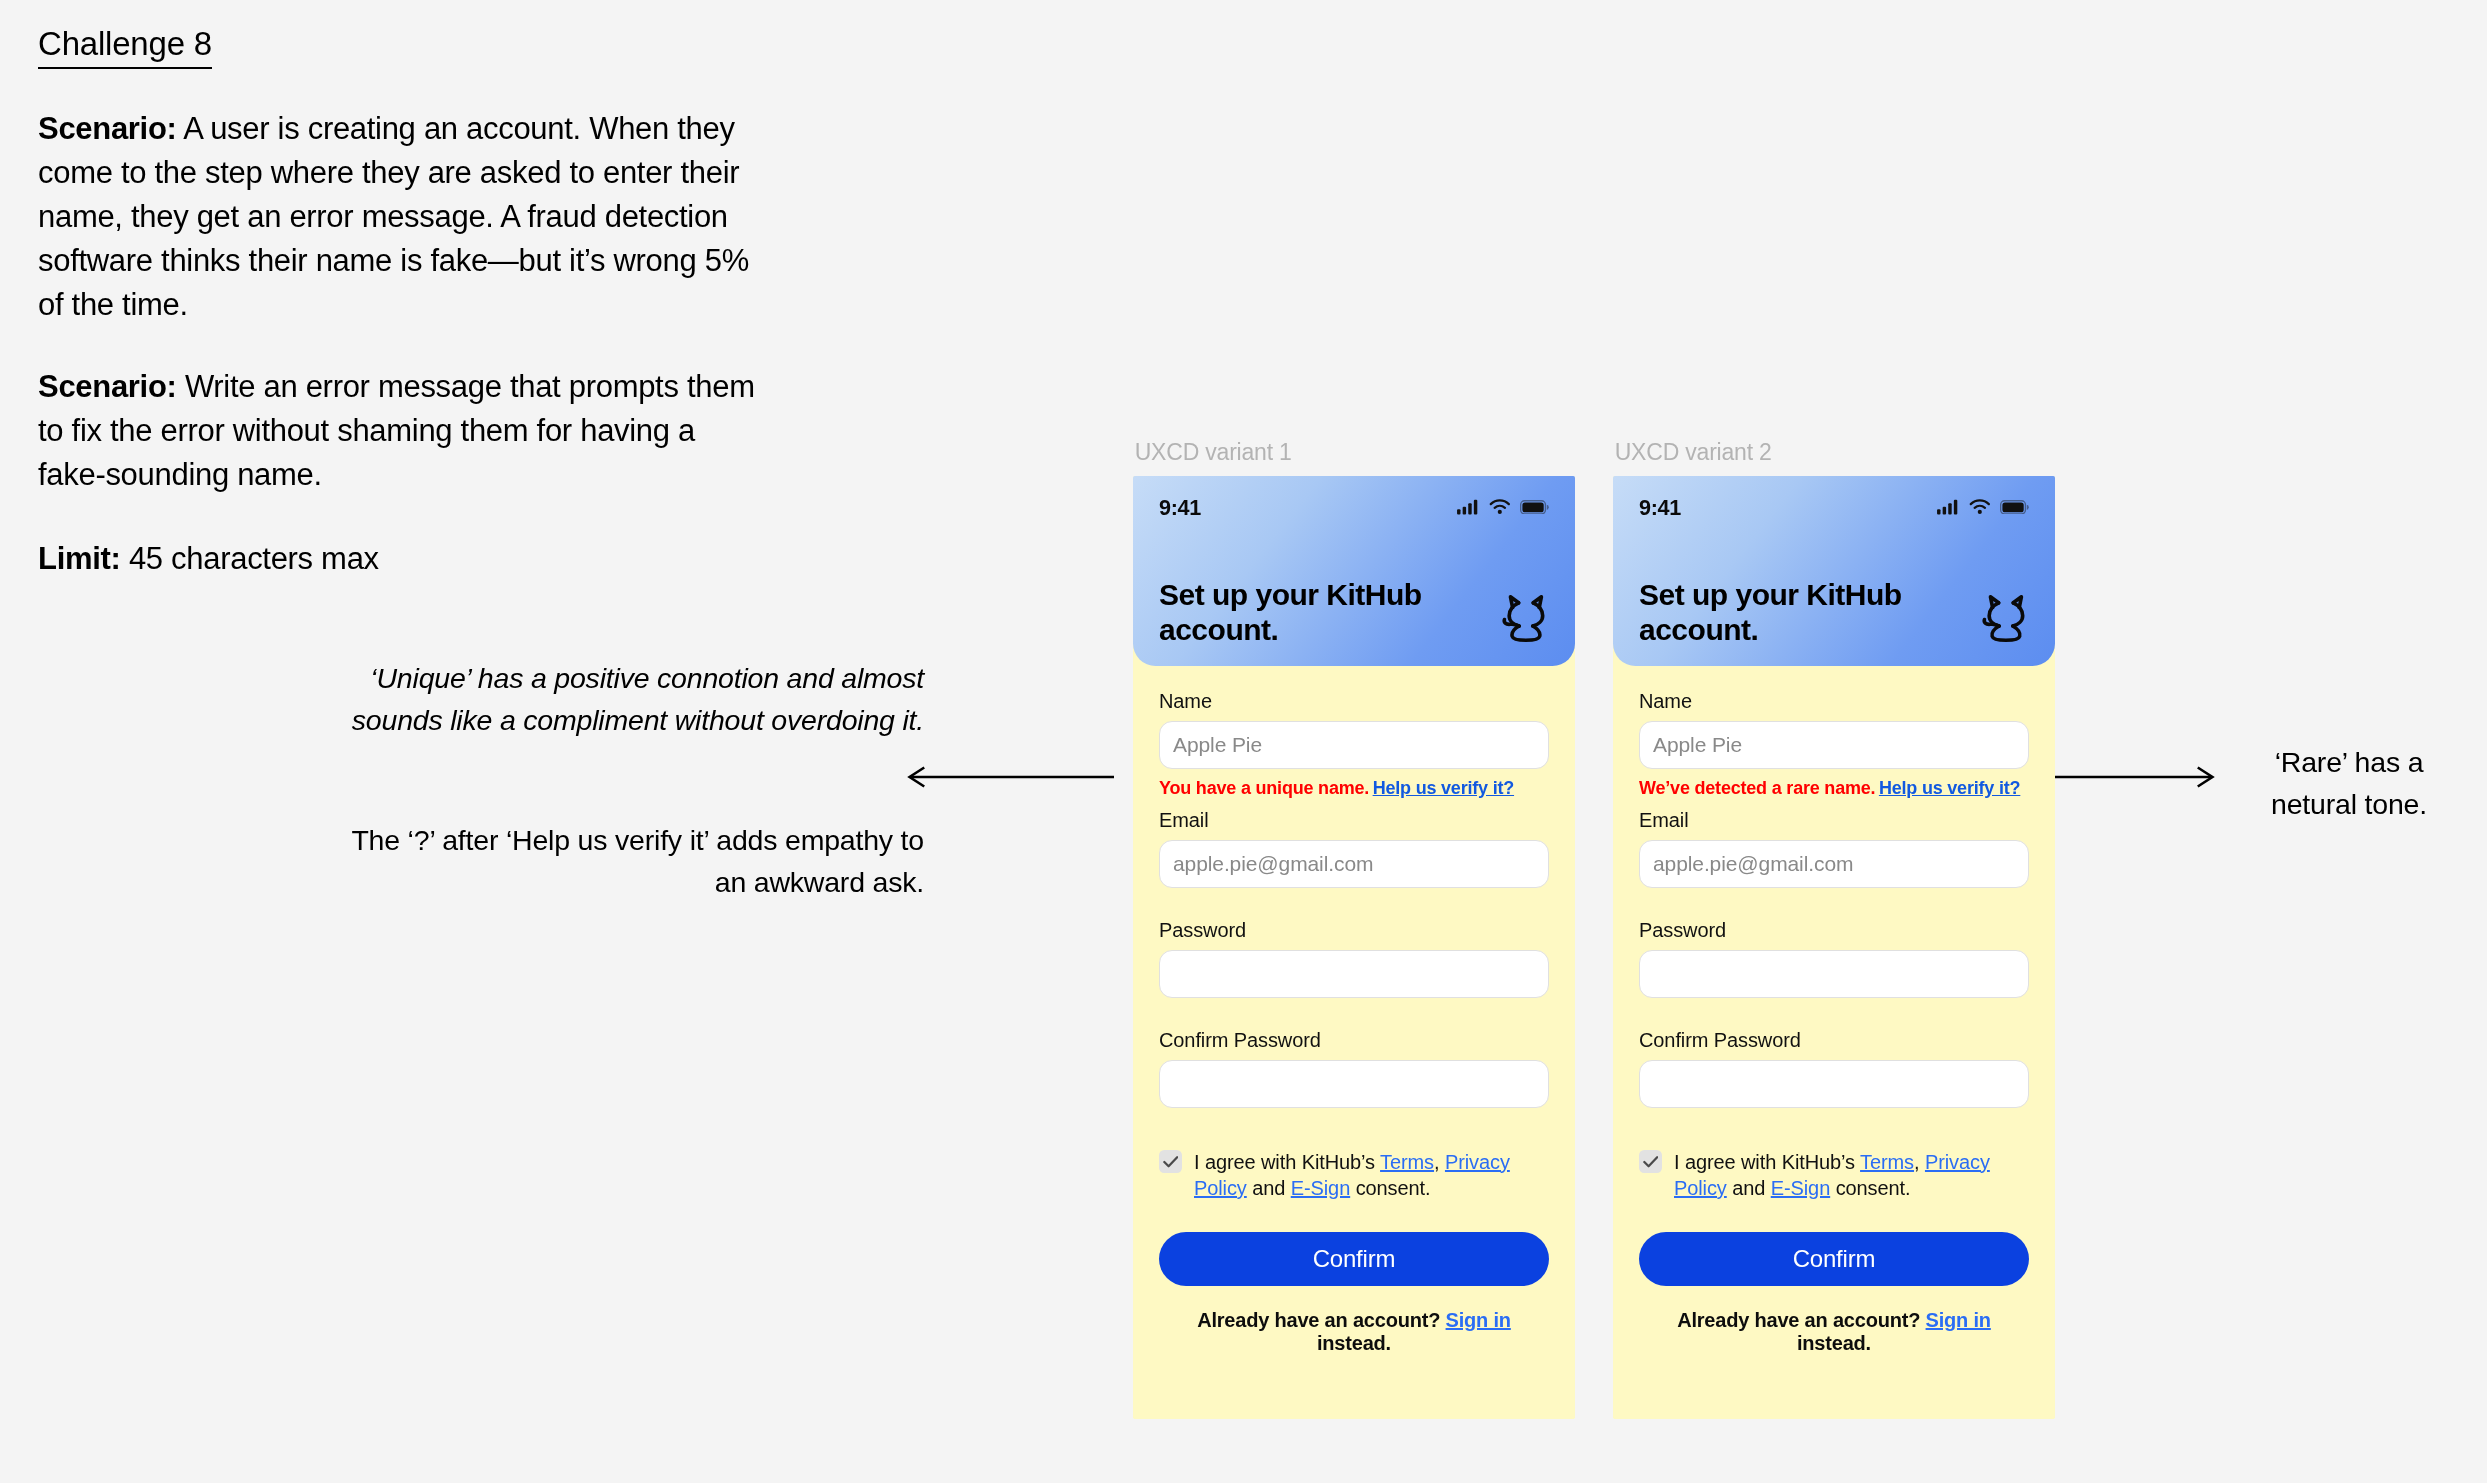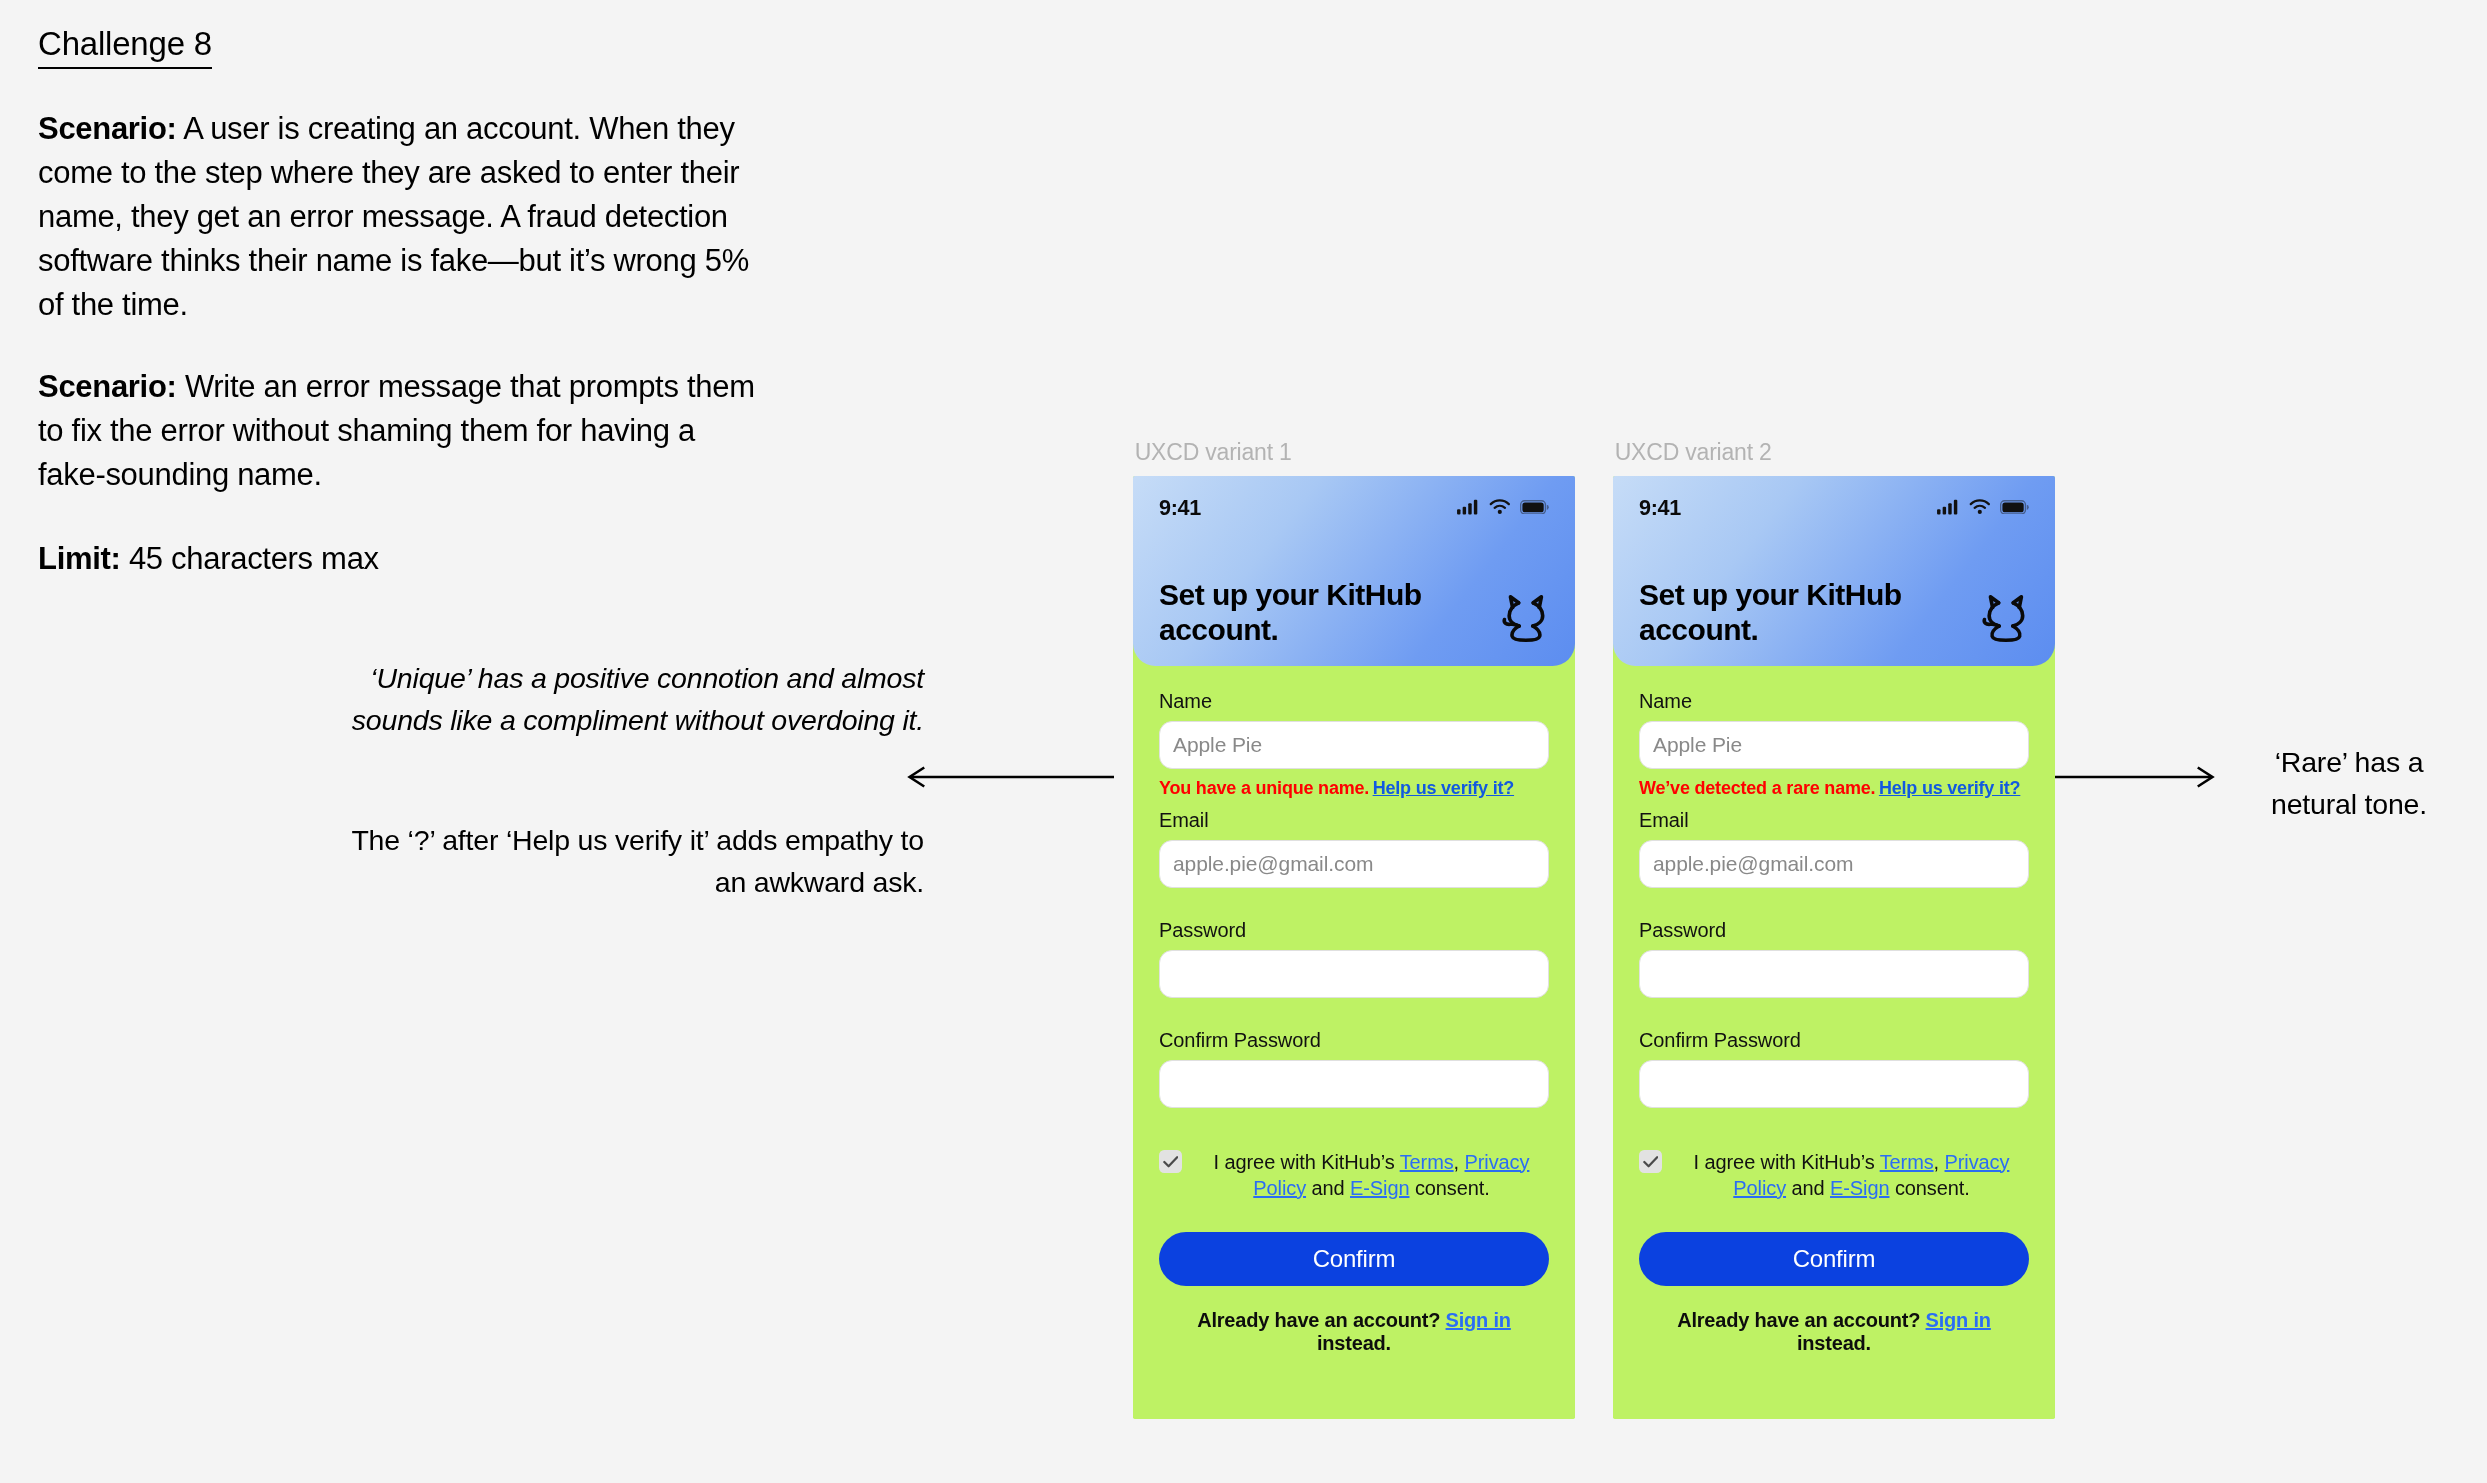--- a/index.html
+++ b/index.html
@@ -83,21 +83,21 @@
 
   .variant-label {
     font-size: 23px;
     color: #b3b3b3;
     letter-spacing: -0.2px;
     margin-bottom: 10.4px;
     padding-left: 1.7px;
   }
 
   .phone {
-    background: #bef264;
+    background: #fef9c3;
     width: 442px;
     height: 943px;
     border-radius: 1.7px;
     overflow: hidden;
     position: relative;
   }
 
   .phone-header {
     height: 190px;
     background: linear-gradient(128deg, #c6dcf7 0%, #a8c8f4 32%, #6f9cf2 72%, #5c8df0 100%);
@@ -187,21 +187,20 @@
     text-decoration: underline;
     margin-left: 3.5px;
   }
 
   
   .consent {
     display: flex;
     align-items: flex-start;
     gap: 12px;
     margin-top: 41px;
-    text-align: center;
   }
   .checkbox {
     width: 23px;
     height: 23px;
     border-radius: 5.2px;
     background: #e2e2e2;
     flex: 0 0 auto;
     display: flex;
     align-items: center;
     justify-content: center;

